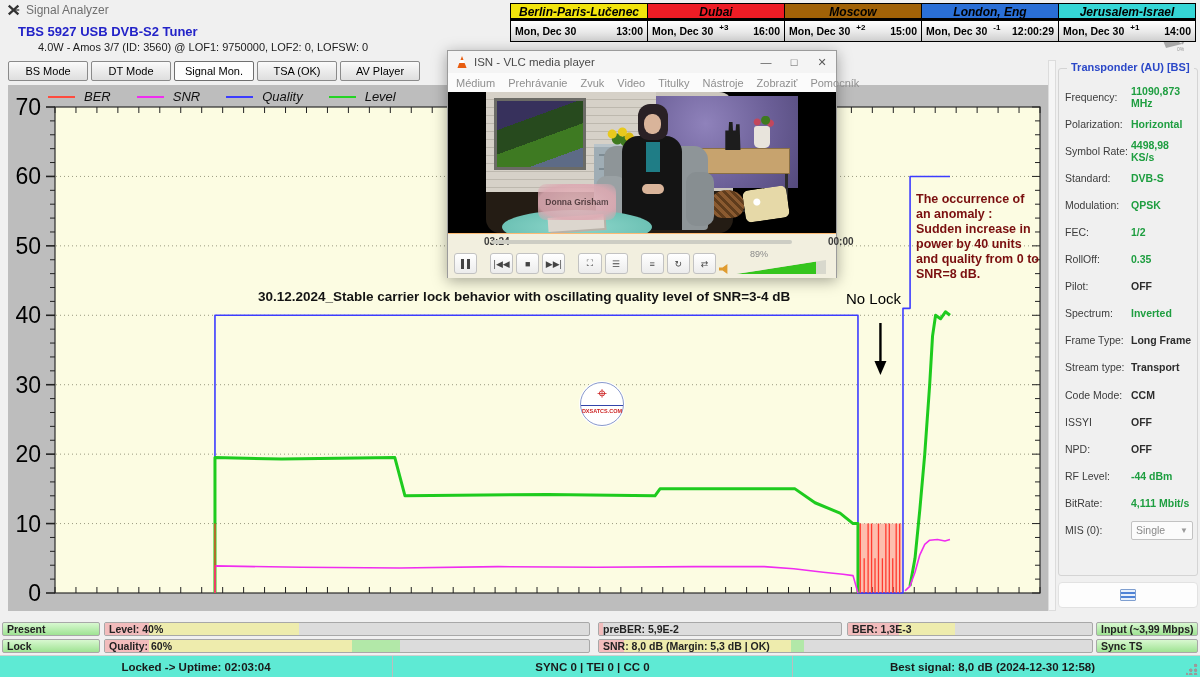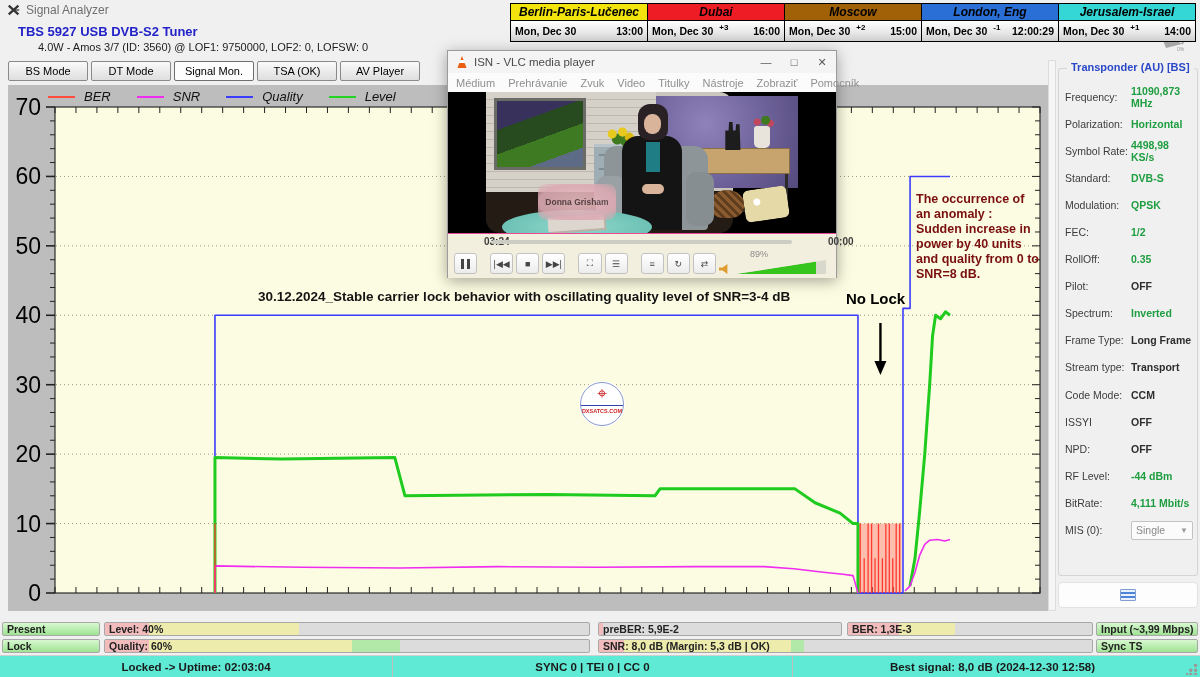--- a/index.html
+++ b/index.html
@@ -14,41 +14,41 @@
   #win-ctrls-main { right:8px; top:2px; color:#9a9a9a; font-size:12px; letter-spacing:12px; }
   #dish-icon { left:1152px; top:22px; width:36px; height:30px; opacity:.75; z-index:1; }
 
   #tuner-name { left:18px; top:24px; font-size:13px; font-weight:bold; color:#2323c8; }
   #tuner-details { left:38px; top:41px; font-size:11px; color:#1c1c1c; }
 
   
   #clocks { left:510px; top:3px; z-index:5; display:flex; }
   .clock { width:138px; border:1px solid #000; margin-right:-1px; background:#fff; }
   .clock-head { height:17px; text-align:center; font-size:12px; font-weight:bold; font-style:italic;
-    color:#000; border-bottom:1px solid #000000; line-height:17px; }
+    color:#000; border-bottom:3px solid #000000; line-height:17px; }
   .clock-body { height:20px; background:linear-gradient(#ffffff,#e9e9e9 55%,#cfcfcf);
     display:flex; align-items:center; padding:0 4px; font-size:10.5px; font-weight:bold; color:#000; }
   .clock-date { flex:0 0 auto; }
   .clock-off { font-size:8px; position:relative; top:-4px; margin-left:6px; }
   .clock-time { margin-left:auto; }
 
   
   #tabs { left:8px; top:61px; display:flex; gap:3px; }
   .tab-btn { width:80px; height:20px; font-size:11px; color:#000; text-align:center; line-height:18px;
     background:linear-gradient(#fafafa,#dedede); border:1px solid #8a8a8a; border-radius:2px; }
   .tab-btn.active { background:#fdfdfd; border-color:#6f6f6f; }
 
   
   #chart { left:8px; top:85px; width:1040px; height:526px; background:#bdbdbd; }
   #legend { left:40px; top:4px; display:flex; align-items:center; font-size:13px; color:#111; }
   .leg-item { display:flex; align-items:center; margin-right:26px;font-style:italic; }
   .leg-line { width:27px; height:0; border-top:2px solid; margin-right:9px; } 
   #chart svg { position:absolute; left:0; top:0; }
   #chart-title { left:250px; top:204px; font-size:13.5px; font-weight:bold; color:#141414; white-space:nowrap; }
-  #no-lock { left:838px; top:205px; font-size:15px; font-weight:bold; color:#000; }
+  #no-lock { left:838px; top:205px; font-size:15px; font-weight:normal; color:#000; }
   #anomaly { left:908px; top:107px; width:124px; font-size:12.5px; font-weight:bold; color:#7a0f0f; line-height:15px; }
   #dx-logo { left:572px; top:297px; width:44px; height:44px; border-radius:50%; background:#ffffff;
     border:1px solid #8899cc; text-align:center; box-shadow:0 0 0 1px #ffffff; }
   #dx-logo .ant { color:#cc2222; font-size:17px; line-height:22px; }
   #dx-logo .txt { color:#cc2222; font-size:5.5px; font-weight:bold; border-top:1px solid #3344aa; padding-top:2px; }
 
   
   #side-scroll { left:1048px; top:60px; width:8px; height:551px; background:#f5f5f5; border:1px solid #dcdcdc; }
   #sidebar { left:1056px; top:60px; width:144px; height:551px; background:#f0f0f0; }
   #tp-box { position:absolute; left:2px; top:8px; width:140px; height:508px; border:1px solid #d4d4d4; border-radius:3px; }
@@ -61,21 +61,21 @@
   .tp-value.green { color:#1e9e40; }
   #mis-select { width:62px; height:19px; border:1px solid #c2c2c2; background:#fbfbfb; border-radius:2px;
     display:flex; align-items:center; padding:0 4px; color:#8a8a8a; font-size:10.5px; }
   #mis-select .chev { margin-left:auto; font-size:8px; color:#9a9a9a; }
   #props-btn { position:absolute; left:2px; top:522px; width:140px; height:26px; background:#fdfdfd;
     border:1px solid #e2e2e2; border-radius:4px; display:flex; align-items:center; justify-content:center; }
   .list-icon { width:16px; height:12px; border:1px solid #7f9fd0; background:
     repeating-linear-gradient(#e8f0fb 0 2px, #4f83d6 2px 4px); border-radius:1px; }
 
   
-  #vlc { left:447px; top:50px; width:390px; height:228px; background:#ec4899; border:1px solid #9b9b9b;
+  #vlc { left:447px; top:50px; width:390px; height:228px; background:#fdba74; border:1px solid #9b9b9b;
     box-shadow:0 3px 14px rgba(0,0,0,.35); z-index:6;text-decoration:underline; }
   #vlc-titlebar { position:absolute; left:0; top:0; right:0; height:22px; background:#f4f4f4; display:flex; align-items:center; }
   #vlc-cone { width:12px; height:12px; margin:0 6px 0 8px;
     background:linear-gradient(#e85d10 0 35%, #ffffff 35% 55%, #e85d10 55% 100%);
     clip-path:polygon(50% 0, 88% 100%, 12% 100%); }
   #vlc-title { font-size:11.5px; color:#4a4a4a; }
   #vlc-btns { margin-left:auto; display:flex; }
   .vlc-wbtn { width:28px; text-align:center; color:#5a5a5a; font-size:11px; line-height:22px; }
   #vlc-menu { position:absolute; left:0; top:22px; right:0; height:19px; background:#fbfbfb; display:flex;
     align-items:center; padding-left:8px; }

